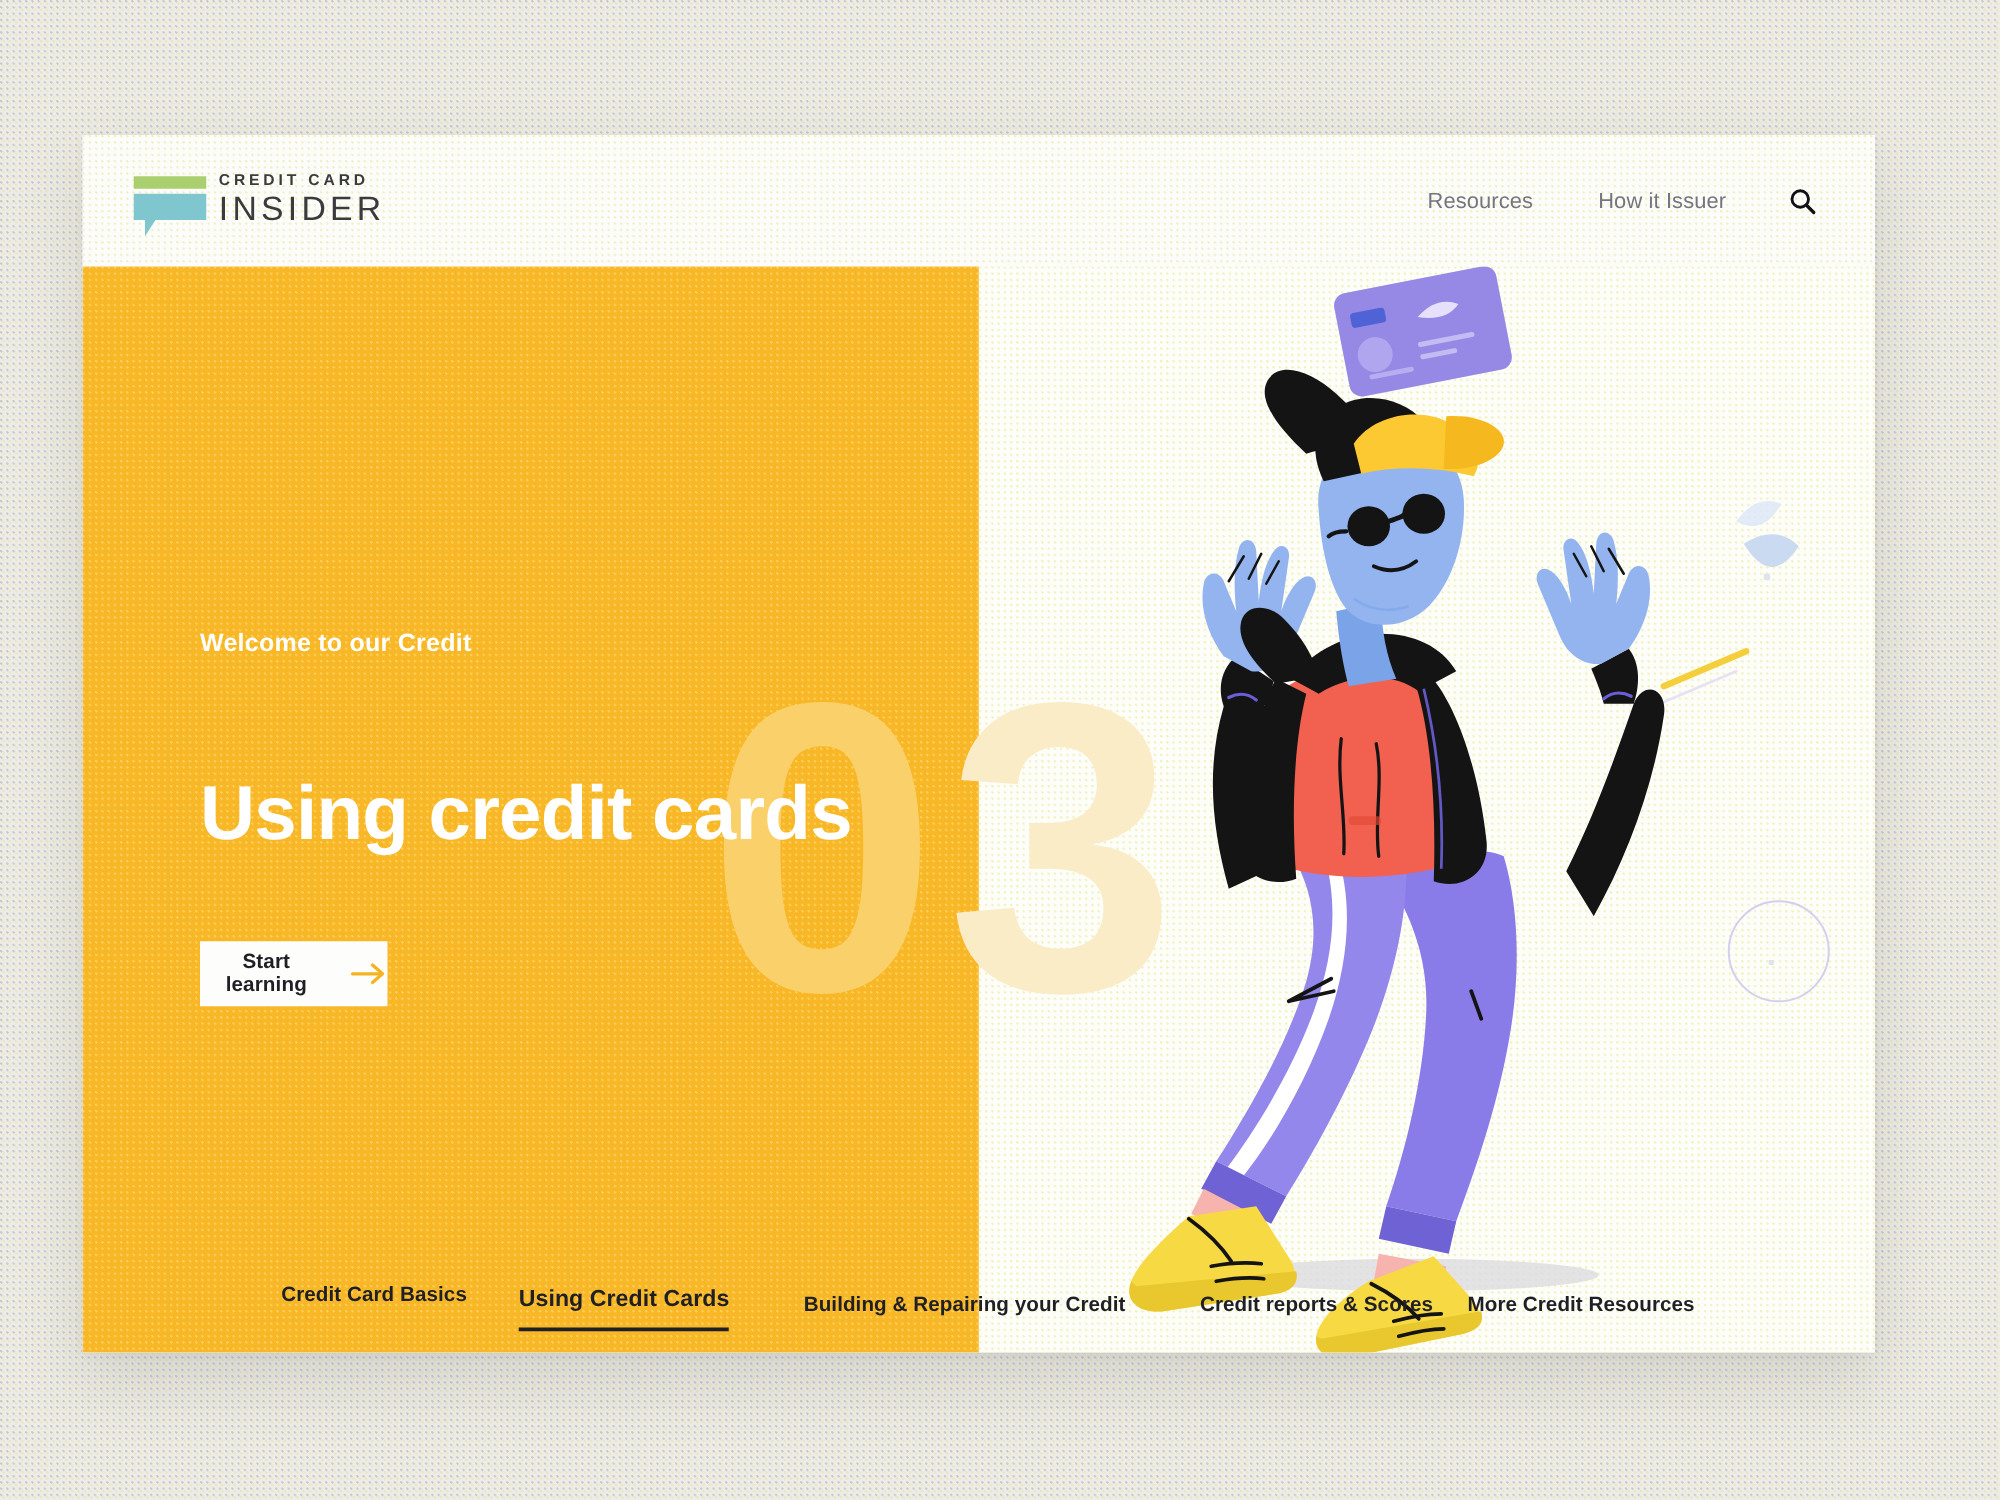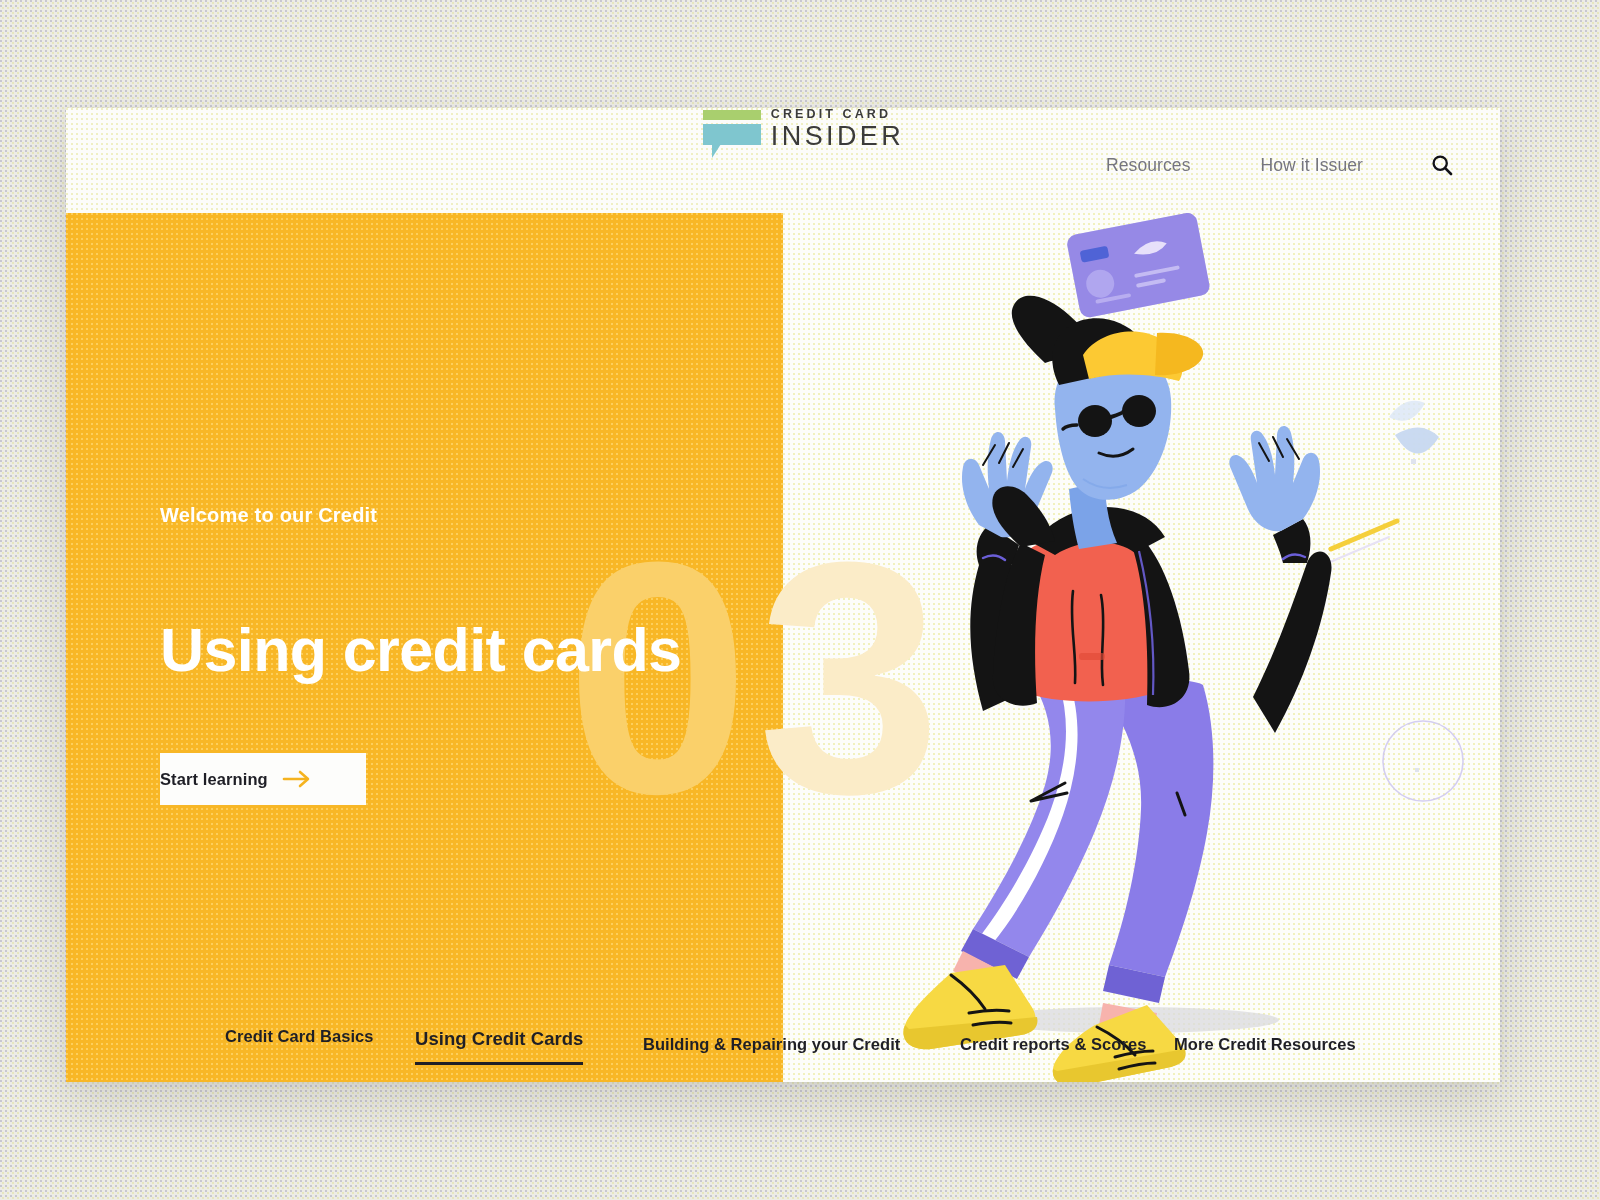--- a/index.html
+++ b/index.html
@@ -38,21 +38,20 @@
     position: absolute;
     left: 0; top: 0;
     width: 100%;
     height: 105px;
     background: #fcfcfa;
     background-image: radial-gradient(circle at 1px 1px, rgba(225,225,130,0.45) 1px, transparent 1px);
     background-size: 5px 5px;
     display: flex;
     align-items: center;
     z-index: 6;
-    flex-direction: column;
   }
 
   .logo {
     display: flex;
     align-items: center;
     margin-left: 41px;
     margin-top: -2px;
   }
   .logo-mark {
     position: relative;
@@ -112,21 +111,20 @@
     letter-spacing: 0.1px;
     white-space: nowrap;
     cursor: pointer;
   }
 
   .nav-right {
     margin-left: auto;
     display: flex;
     align-items: center;
     margin-right: 45px;
-    gap: 18px;
   }
   .nav-right .nav-item-muted { margin-left: 52px; }
   .nav-item-muted {
     font-size: 17.5px;
     font-weight: 500;
     color: #75757f;
     letter-spacing: 0.1px;
     white-space: nowrap;
     cursor: pointer;
   }
@@ -211,25 +209,26 @@
     font-size: 61px;
     font-weight: 700;
     color: #ffffff;
     letter-spacing: -0.6px;
     white-space: nowrap;
     line-height: 1;
   }
   .cta {
     position: absolute;
     top: 540px;
-    width: 206px;
+    width: 150px;
     height: 52px;
     background: #fdfdfb;
     display: flex;
     align-items: center;
+    justify-content: center;
     gap: 14px;
     cursor: pointer;
     border: none;
     font-family: inherit;
   }
   .cta-label {
     font-size: 16.5px;
     font-weight: 700;
     color: #1f1f26;
     letter-spacing: 0.1px;

